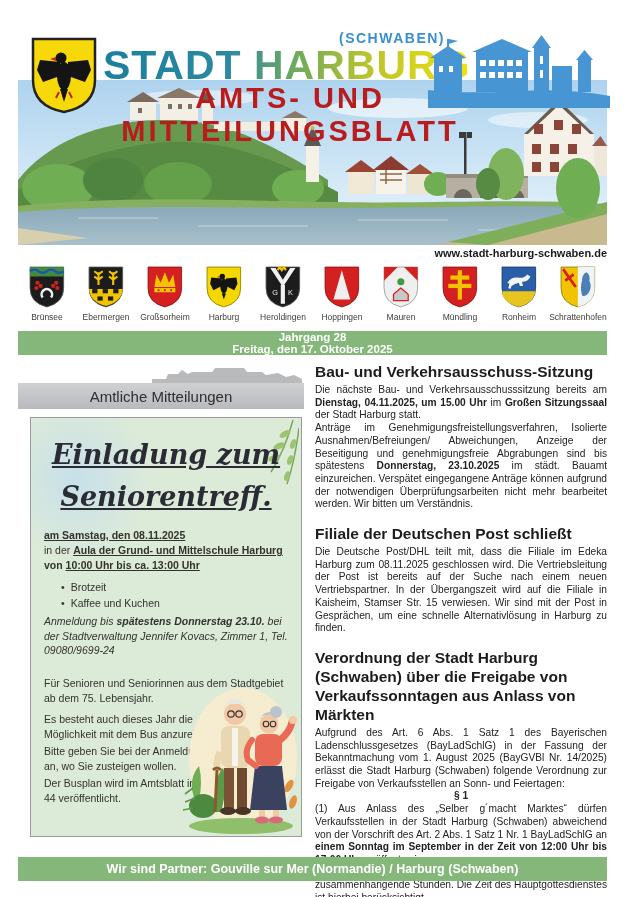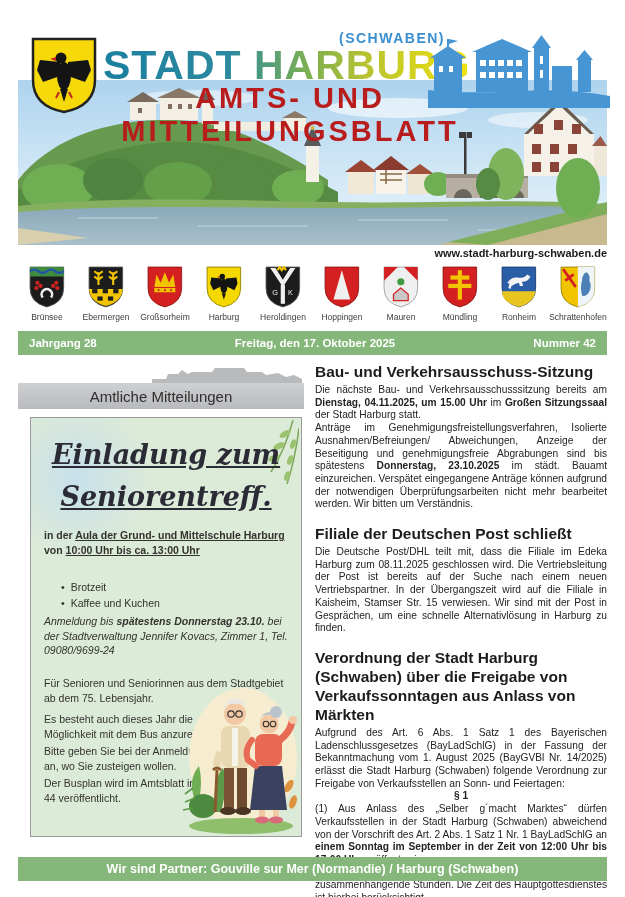--- a/index.html
+++ b/index.html
@@ -19,21 +19,21 @@
   .subtitle { left:110px; top:82px; width:360px; text-align:center; font-size:29px; letter-spacing:3px; color:#b91c1c; z-index:3; font-weight:700; }
   .website { left:18px; top:247px; width:589px; text-align:right; font-size:11px; font-weight:bold; color:#1a1a1a; }
 
   
   .arms-row { left:18px; top:266px; width:589px; height:60px; display:flex; justify-content:space-between; }
   .arm-item { width:58px; display:flex; flex-direction:column; align-items:center; }
   .arm-item svg { height:42px; }
   .arm-label { margin-top:4px; font-size:8.5px; color:#3c3c3c; white-space:nowrap; }
 
   
-  .issue-bar { left:18px; top:331px; width:589px; height:24px; background:#84b779; display:flex; align-items:center; justify-content:space-between; padding:0 11px; color:#ffffff; font-size:11.5px; font-weight:bold; }
+  .issue-bar { left:18px; top:331px; width:589px; height:24px; background:#84b779; display:flex; align-items:center; justify-content:space-between; padding:0 11px; color:#ffffff; font-size:11.5px; font-weight:bold;flex-direction:column; }
 
   
   .section-header { left:18px; top:366px; width:286px; height:43px; }
   .section-sil { position:absolute; right:2px; top:0; }
   .section-bar { position:absolute; left:0; bottom:0; width:100%; height:26px; background:linear-gradient(180deg,#cfd0d2,#b9babd); display:flex; align-items:center; justify-content:center; font-size:15px; color:#2e2e2e; }
 
   .flyer { left:30px; top:417px; width:272px; height:420px; border:1px solid #9a9a9a; background:#dcead8; overflow:hidden; }
   .flyer-tint { position:absolute; left:-30px; top:-20px; width:150px; height:160px; background:radial-gradient(closest-side,#c7e0ea,rgba(199,224,234,0)); }
   .flyer-leaves { position:absolute; right:2px; top:2px; }
   .flyer-headline { position:absolute; left:0; top:16px; width:100%; text-align:center; font-family:"DejaVu Serif", serif; font-style:italic; font-weight:bold; color:#2b2b35; font-size:27px; line-height:42px; }
@@ -342,21 +342,22 @@
       <ellipse cx="52" cy="24" rx="5" ry="2.6" transform="rotate(-70 52 24)"></ellipse>
       <ellipse cx="49" cy="40" rx="5" ry="2.6" transform="rotate(-70 49 40)"></ellipse>
       <ellipse cx="46" cy="56" rx="5" ry="2.6" transform="rotate(-70 46 56)"></ellipse>
     </g>
   </svg>
   <div class="flyer-headline">
     <div><span>Einladung zum</span></div>
     <div><span>Seniorentreff.</span></div>
   </div>
   <div class="flyer-info">
-    <div><span style="font-weight: bold;">in der </span><span style="font-weight: bold; text-decoration: underline;">Aula der Grund- und Mittelschule Harburg</span></div>
+    <div><span style="font-weight: bold; text-decoration: underline;">am Samstag, den 08.11.2025</span></div>
+    <div><span style="font-weight: normal;">in der </span><span style="font-weight: bold; text-decoration: underline;">Aula der Grund- und Mittelschule Harburg</span></div>
     <div><span style="font-weight: bold;">von </span><span style="font-weight: bold; text-decoration: underline;">10:00 Uhr bis ca. 13:00 Uhr</span></div>
   </div>
   <ul class="flyer-bullets">
     <li>Brotzeit</li>
     <li>Kaffee und Kuchen</li>
   </ul>
   <div class="flyer-p" style="top:196px; width:248px;font-style:italic;"><span>Anmeldung bis </span><span style="font-weight: bold;">spätestens Donnerstag 23.10.</span><span> bei der Stadtverwaltung Jennifer Kovacs, Zimmer 1, Tel. 09080/9699-24</span></div>
   <div class="flyer-p" style="top:258px; width:248px;">Für Senioren und Seniorinnen aus dem Stadtgebiet ab dem 75. Lebensjahr.</div>
   <div class="flyer-p" style="top:294px; width:190px;">Es besteht auch dieses Jahr die Möglichkeit mit dem Bus anzureisen.</div>
   <div class="flyer-p" style="top:326px; width:175px;">Bitte geben Sie bei der Anmeldung an, wo Sie zusteigen wollen.</div>

